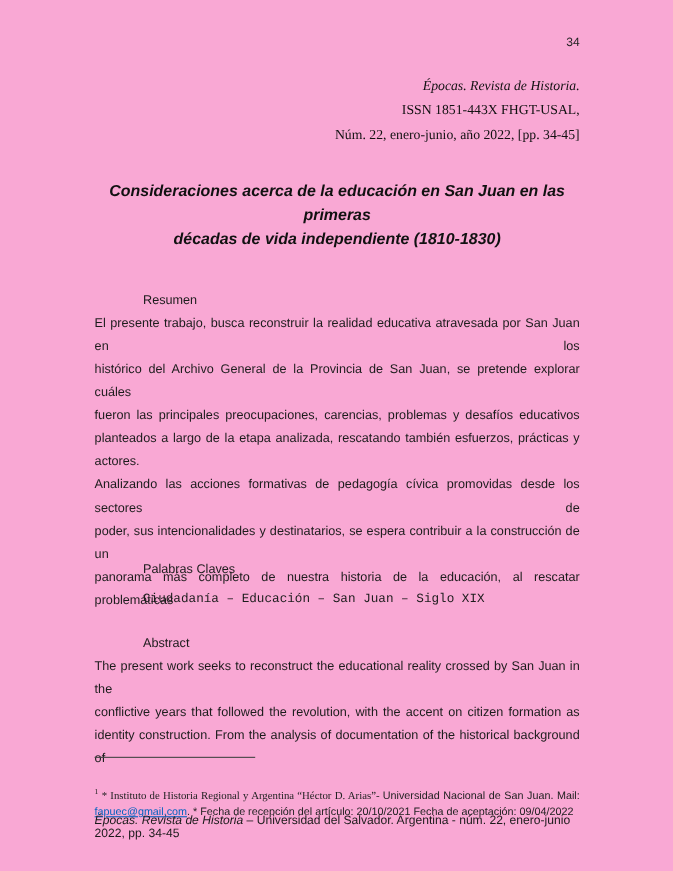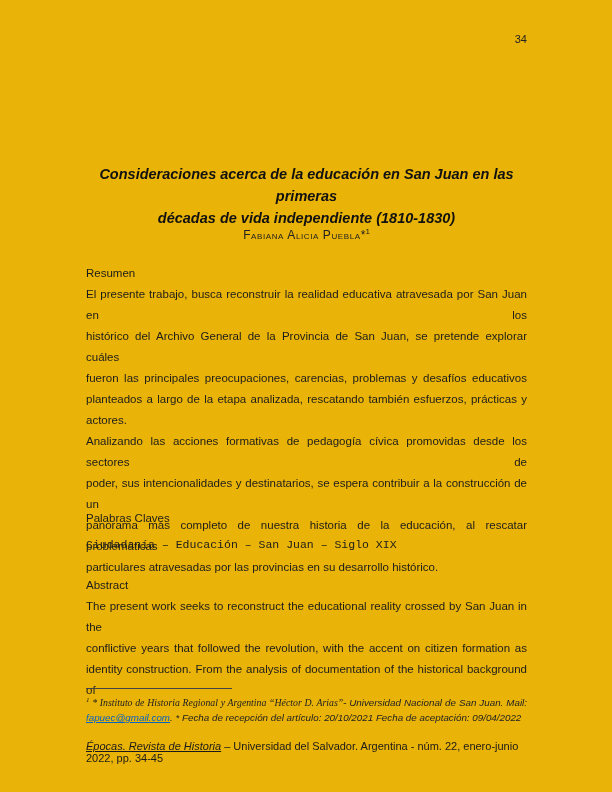--- a/index.html
+++ b/index.html
@@ -1,19 +1,19 @@
 <!DOCTYPE html>
 <html><head>
 <meta charset="utf-8">
 <style>
   html,body{margin:0;padding:0;background:#ffffff;}
   .page{
     position:relative;
     width:612px;height:792px;
-    background:#eab308;
+    background:#f9a8d4;
     font-family:"Liberation Sans",sans-serif;
     color:#1c1c1c;
     overflow:hidden;
   }
   .abs{position:absolute;left:86px;width:441px;}
 
   .pagenum{top:33px;text-align:right;font-size:11px;color:#222;}
 
   .jheader{
     top:67px;text-align:right;
@@ -24,71 +24,72 @@
 
   .title{
     top:163px;text-align:center;
     font-weight:bold;font-size:14.5px;line-height:22px;color:#111;font-style:italic;
   }
 
   .author{top:227px;text-align:center;font-size:12px;color:#222;}
   .author .sc{font-variant:small-caps;letter-spacing:0.6px;}
   .author sup{font-size:8px;}
 
-  .h-line{font-size:11.5px;line-height:21px;}
+  .h-line{font-size:11.5px;line-height:21px;margin-left:44px;}
   .resumen-h{top:263px;}
   .kw-h{top:508px;}
   .kw-text{top:534px;font-family:Liberation Mono, monospace;}
   .abs-h{top:575px;}
 
   .body-lines{font-size:11.5px;line-height:21px;}
   .resumen-lines{top:284px;}
   .abs-lines{top:596px;}
   .jl{text-align:justify;text-align-last:justify;white-space:normal;}
   .ll{text-align:left;}
 
   .fn-rule{top:688px;width:146px;border-top:1px solid #444;height:0;}
 
-  .fn{top:693px;font-size:9.8px;line-height:15px;color:#222;font-style:italic;}
+  .fn{top:713px;font-size:9.8px;line-height:15px;color:#222;}
   .fn .line1{text-align:justify;text-align-last:justify;}
   .fn .serif{font-family:"Liberation Serif",serif;}
   .fn sup{font-size:7px;font-family:"Liberation Serif",serif;}
   .fn a.email{color:#0563c1;text-decoration:underline;cursor:pointer;}
 
   .footer{top:740px;font-size:11px;color:#1a1a1a;}
-  .footer .it{font-style:italic;text-decoration:underline;}
+  .footer .it{font-style:italic;}
 </style>
 </head>
 <body>
 
 <div class="page">
 
   <div class="abs pagenum">34</div>
 
+  <div class="abs jheader">
+    <div class="it">Épocas. Revista de Historia.</div>
+    <div>ISSN 1851-443X FHGT-USAL,</div>
+    <div>Núm. 22, enero-junio, año 2022, [pp. 34-45]</div>
+  </div>
 
   <div class="abs title">
     <div>Consideraciones acerca de la educación en San Juan en las primeras</div>
     <div>décadas de vida independiente (1810-1830)</div>
   </div>
 
-  <div class="abs author">
-    <span class="sc">Fabiana Alicia Puebla</span><span>*</span><sup>1</sup>
-  </div>
 
   <div class="abs h-line resumen-h">Resumen</div>
 
   <div class="abs body-lines resumen-lines">
     <div class="jl">El presente trabajo, busca reconstruir la realidad educativa atravesada por San Juan en los</div>
     <div class="jl">histórico del Archivo General de la Provincia de San Juan, se pretende explorar cuáles</div>
     <div class="jl">fueron las principales preocupaciones, carencias, problemas y desafíos educativos</div>
     <div class="jl">planteados a largo de la etapa analizada, rescatando también esfuerzos, prácticas y actores.</div>
     <div class="jl">Analizando las acciones formativas de pedagogía cívica promovidas desde los sectores de</div>
     <div class="jl">poder, sus intencionalidades y destinatarios, se espera contribuir a la construcción de un</div>
     <div class="jl">panorama más completo de nuestra historia de la educación, al rescatar problemáticas</div>
-    <div class="ll">particulares atravesadas por las provincias en su desarrollo histórico.</div>
   </div>
 
   <div class="abs h-line kw-h">Palabras Claves</div>
   <div class="abs h-line kw-text">Ciudadanía – Educación – San Juan – Siglo XIX</div>
 
   <div class="abs h-line abs-h">Abstract</div>
 
   <div class="abs body-lines abs-lines">
     <div class="jl">The present work seeks to reconstruct the educational reality crossed by San Juan in the</div>
     <div class="jl">conflictive years that followed the revolution, with the accent on citizen formation as</div>

